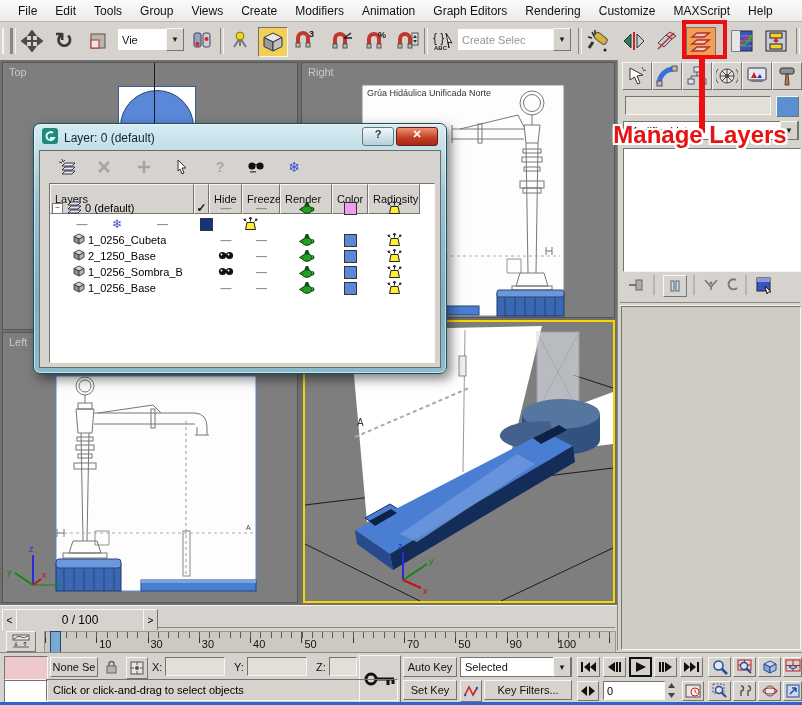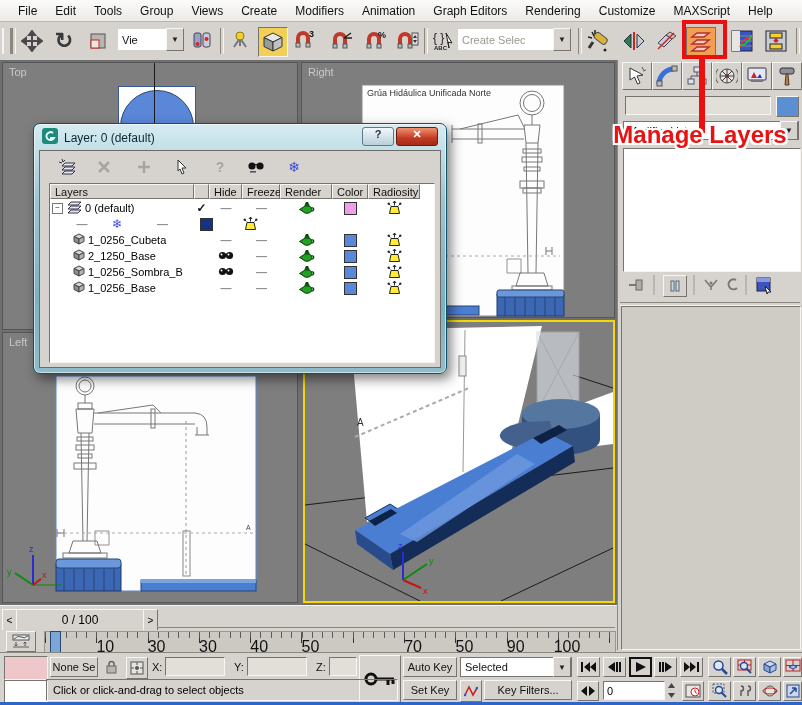--- a/index.html
+++ b/index.html
@@ -27,42 +27,42 @@
   
   #cmdpanel{left:617px;top:60px;width:185px;height:590px;background:#d6d3ce;border-left:1px solid #8a877f;padding-left:44px;}
   .ctab{position:absolute;top:2px;width:28px;height:26px;background:#d6d3ce;border:1px solid;border-color:#f7f6f3 #77746d #77746d #f7f6f3;display:flex;align-items:center;justify-content:center;}
   
   #layer-dialog{left:33px;top:123px;width:412px;height:249px;border-radius:7px;background:linear-gradient(180deg,#d7ecf2,#9cc5d5 30%,#7cb0c3 70%,#8fbccb);border:1px solid #175061;box-shadow:4px 5px 12px rgba(0,0,0,.5), inset 0 0 0 1px rgba(255,255,255,.55);z-index:50;}
   #dlg-title{position:absolute;left:8px;top:4px;display:flex;align-items:center;gap:6px;font-size:12px;color:#0d2530;}
   #dlg-content{position:absolute;left:5px;top:26px;width:400px;height:216px;background:#d6d3ce;border:1px solid #6e6b64;}
   .dtb{position:absolute;top:5px;width:24px;height:22px;display:flex;align-items:center;justify-content:center;}
   .ltable{position:absolute;left:9px;top:32px;width:384px;height:178px;background:#fff;border:1px solid;border-color:#77746d #f7f6f3 #f7f6f3 #77746d;overflow:hidden;}
   .lheadrow,.lrow{display:flex;height:16px;align-items:stretch;}
-  .lhead{background:#d6d3ce;border:1px solid;border-color:#f7f6f3 #77746d #77746d #f7f6f3;font-size:11px;color:#111;display:flex;align-items:center;padding-left:4px;box-sizing:border-box;height:15px;}
+  .lhead{background:#d6d3ce;border:1px solid;border-color:#f7f6f3 #77746d #77746d #f7f6f3;font-size:11px;color:#111;display:flex;align-items:center;padding-left:4px;box-sizing:border-box;height:30px;}
   .lcell{display:flex;align-items:center;justify-content:center;font-size:11px;box-sizing:border-box;}
   .c-name{width:144px;justify-content:flex-start;gap:3px;}
   .c-cur{width:15px;} .c-hide{width:33px;} .c-freeze{width:38px;} .c-render{width:52px;} .c-color{width:36px;} .c-rad{width:52px;}
   .rowsel{background:#eec14b;}
   .treebox{width:9px;height:9px;border:1px solid #777;font-size:8px;line-height:7px;text-align:center;color:#333;background:#fff;margin-left:2px;}
   .dash{color:#8f8f8f;font-weight:bold;font-size:11px;letter-spacing:-1px;}
   .swatch{width:11px;height:11px;border:1px solid #333;}
   .snow{color:#3b4bd8;font-size:12px;line-height:10px;}
   .chk{font-size:12px;color:#111;font-weight:bold;}
   
   #ann-box{left:682px;top:20px;width:45px;height:39px;border:4px solid #ea1010;background:rgba(255,30,30,.07);box-sizing:border-box;z-index:60;}
   #ann-line{left:699px;top:57px;width:6px;height:76px;background:#ea1010;z-index:60;}
   #ann-text{left:700px;top:121px;transform:translateX(-50%);color:#e81212;font-weight:bold;font-size:24px;white-space:nowrap;z-index:61;
     text-shadow:-2px -2px 0 #fff,2px -2px 0 #fff,-2px 2px 0 #fff,2px 2px 0 #fff,-2px 0 0 #fff,2px 0 0 #fff,0 -2px 0 #fff,0 2px 0 #fff;}
   
   #timeslider{left:0;top:605px;width:617px;height:25px;background:#d6d3ce;border-top:1px solid #f5f4f1;}
   #trackbar{left:0;top:630px;width:617px;height:22px;background:#d6d3ce;}
   #ruler{position:absolute;left:44px;top:1px;width:570px;height:20px;background:#ccc9c2;border:1px solid #9a978f;
     background-image:repeating-linear-gradient(90deg,#5a5a5a 0 1px,transparent 1px 10.26px),repeating-linear-gradient(90deg,#333 0 1px,transparent 1px 51.3px);
     background-size:100% 6px,100% 11px;background-repeat:no-repeat;}
-  .tick-label{position:absolute;top:6px;transform:translateX(-50%);font-size:16px;color:#111;text-align:center;}
+  .tick-label{position:absolute;top:6px;transform:translateX(-50%);font-size:11px;color:#111;text-align:center;}
   #tb-handle{position:absolute;left:5px;top:-1px;width:9px;height:20px;background:#7ba7d7;border:1px solid #27476e;}
   
   #statusbar{left:0;top:652px;width:802px;height:50px;background:#d6d3ce;border-top:1px solid #8a877f;}
   .sb-btn{position:absolute;height:20px;background:#d6d3ce;border:1px solid;border-color:#f7f6f3 #77746d #77746d #f7f6f3;font-size:11px;display:flex;align-items:center;justify-content:center;color:#111;box-sizing:border-box;}
   .sb-field{position:absolute;height:19px;background:#e2dfd9;border:1px solid;border-color:#77746d #f7f6f3 #f7f6f3 #77746d;box-sizing:border-box;font-size:11px;display:flex;align-items:center;padding-left:3px;}
   .sb-label{position:absolute;font-size:11px;color:#111;}
   .nav-btn{position:absolute;width:23px;height:20px;background:#d6d3ce;border:1px solid;border-color:#f7f6f3 #77746d #77746d #f7f6f3;display:flex;align-items:center;justify-content:center;box-sizing:border-box;}
   #bottom-edge{left:0;top:702px;width:802px;height:3px;background:#2f64c8;}
   .axis-z{fill:#2b2bd6;} .axis-y{fill:#0d8a0d;} .axis-x{fill:#cc1111;}
   text{font-family:"Liberation Sans",sans-serif;}

